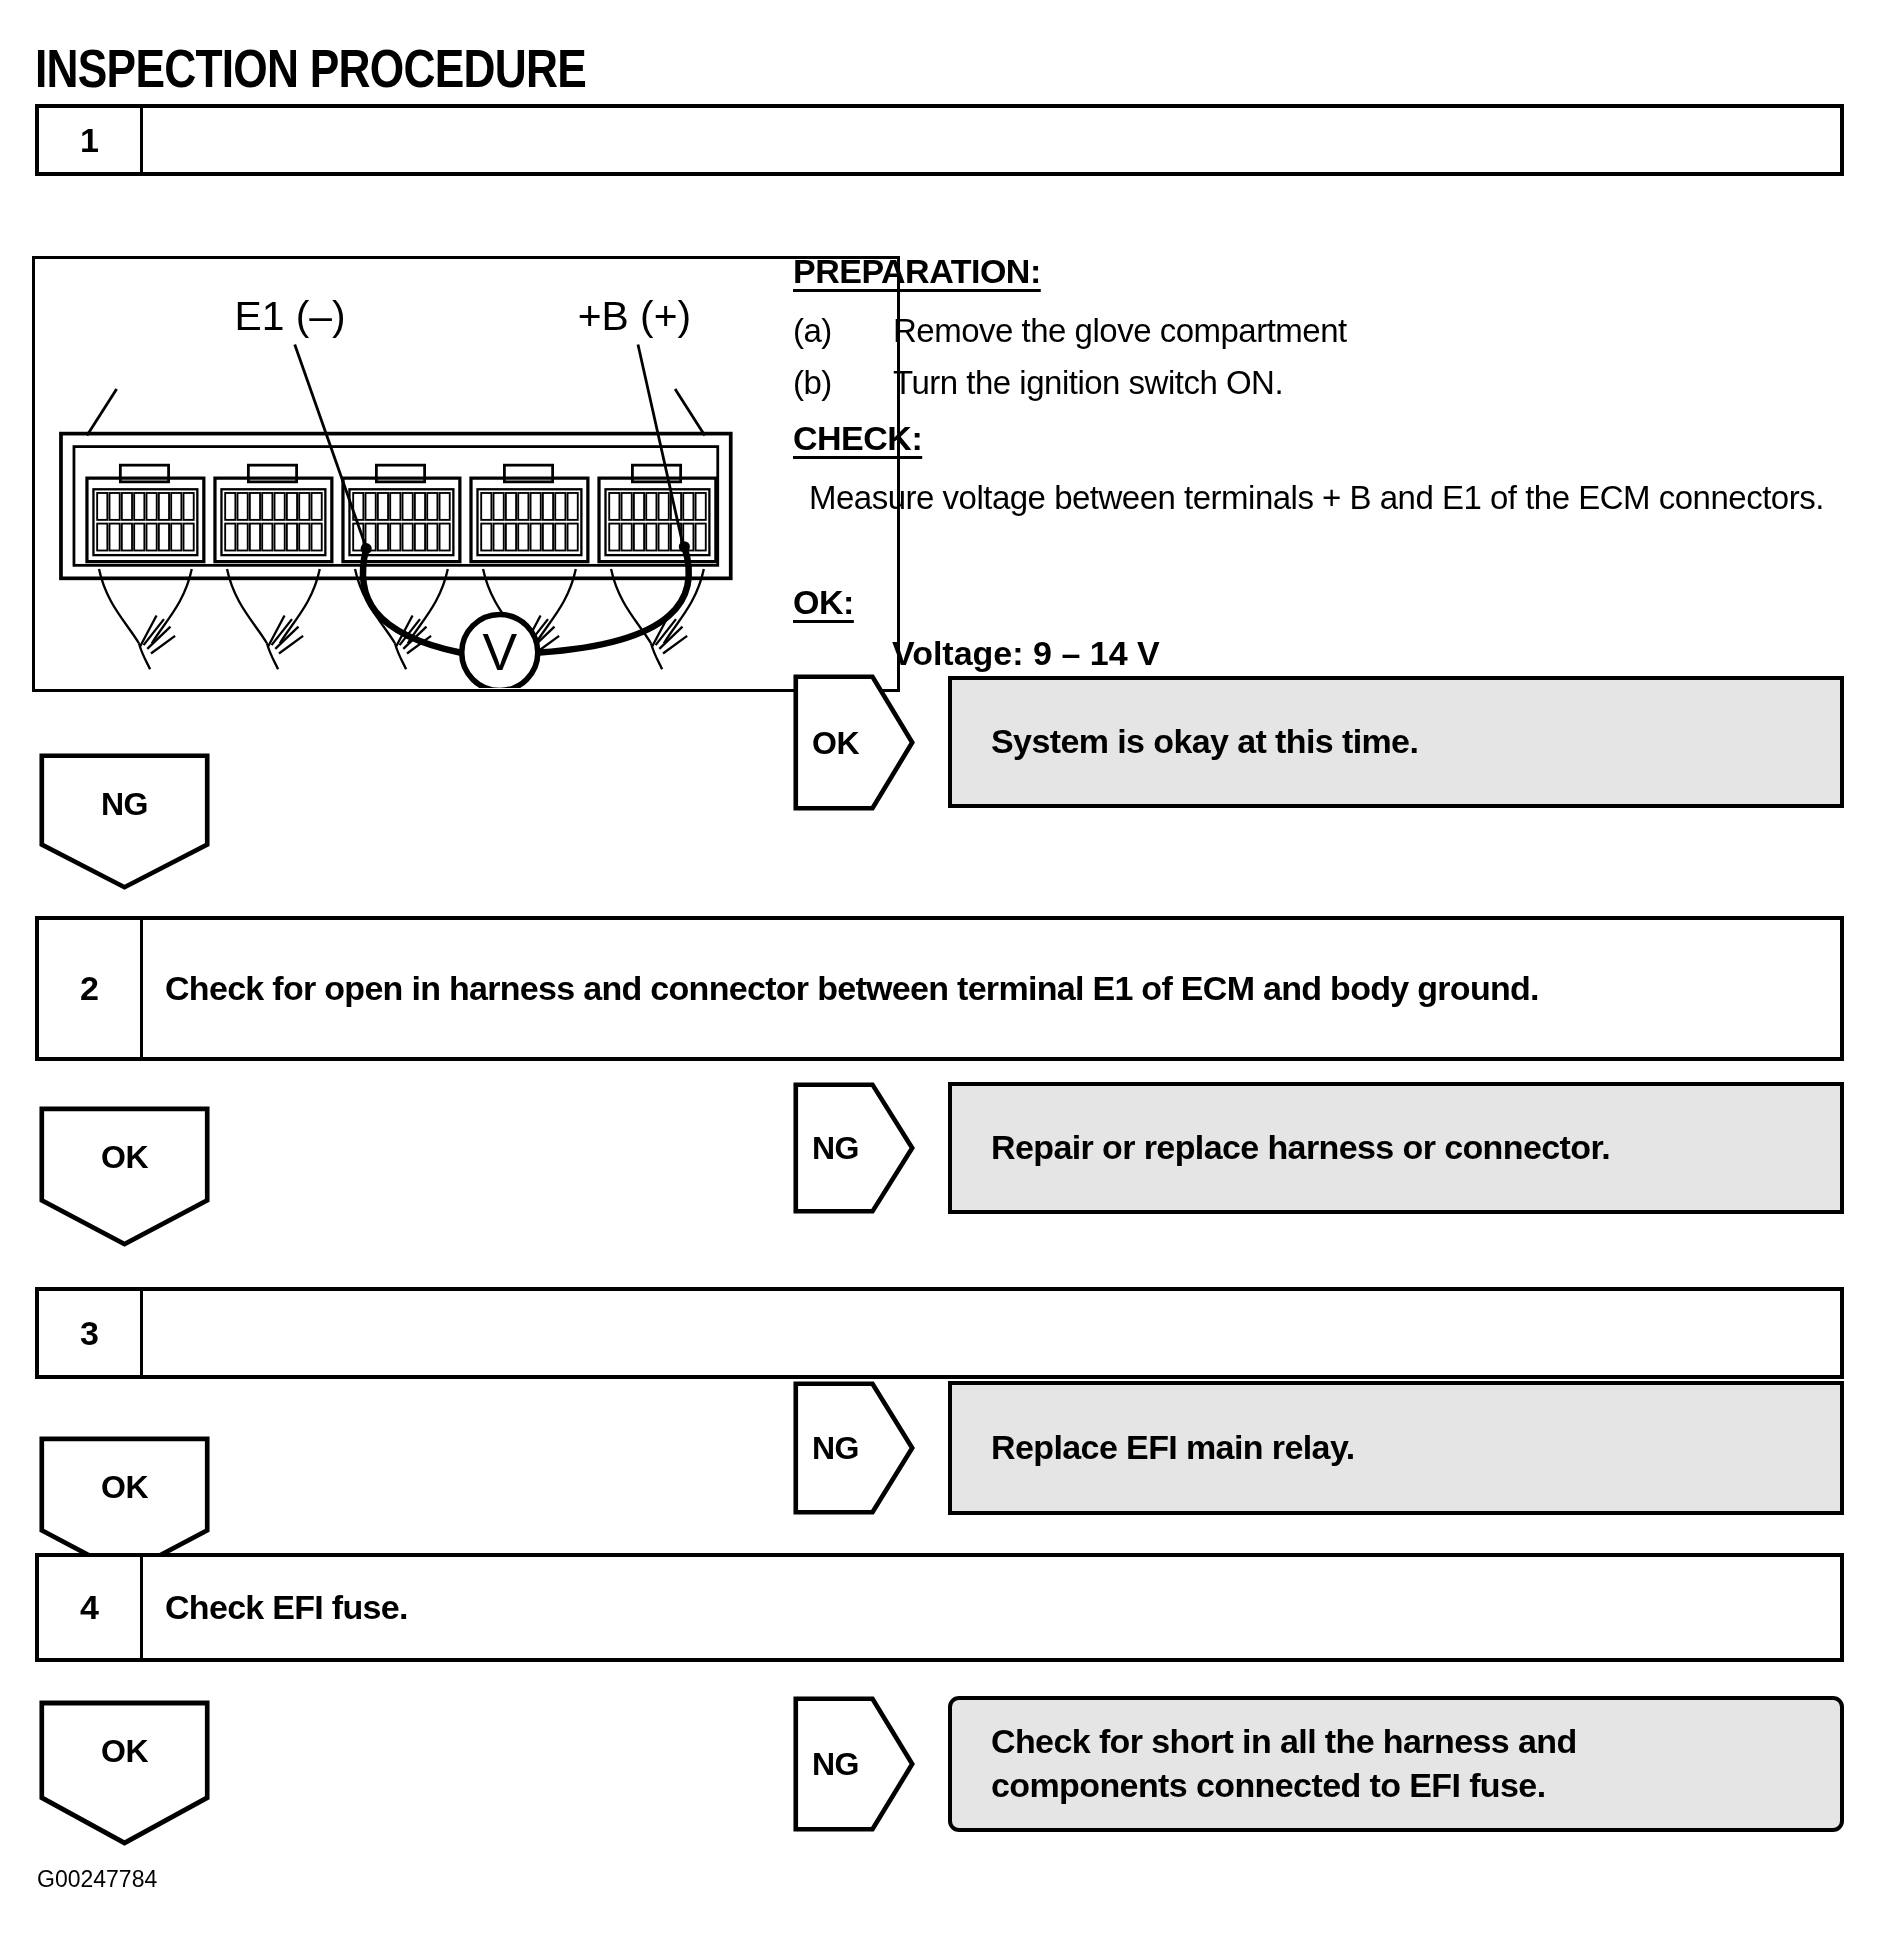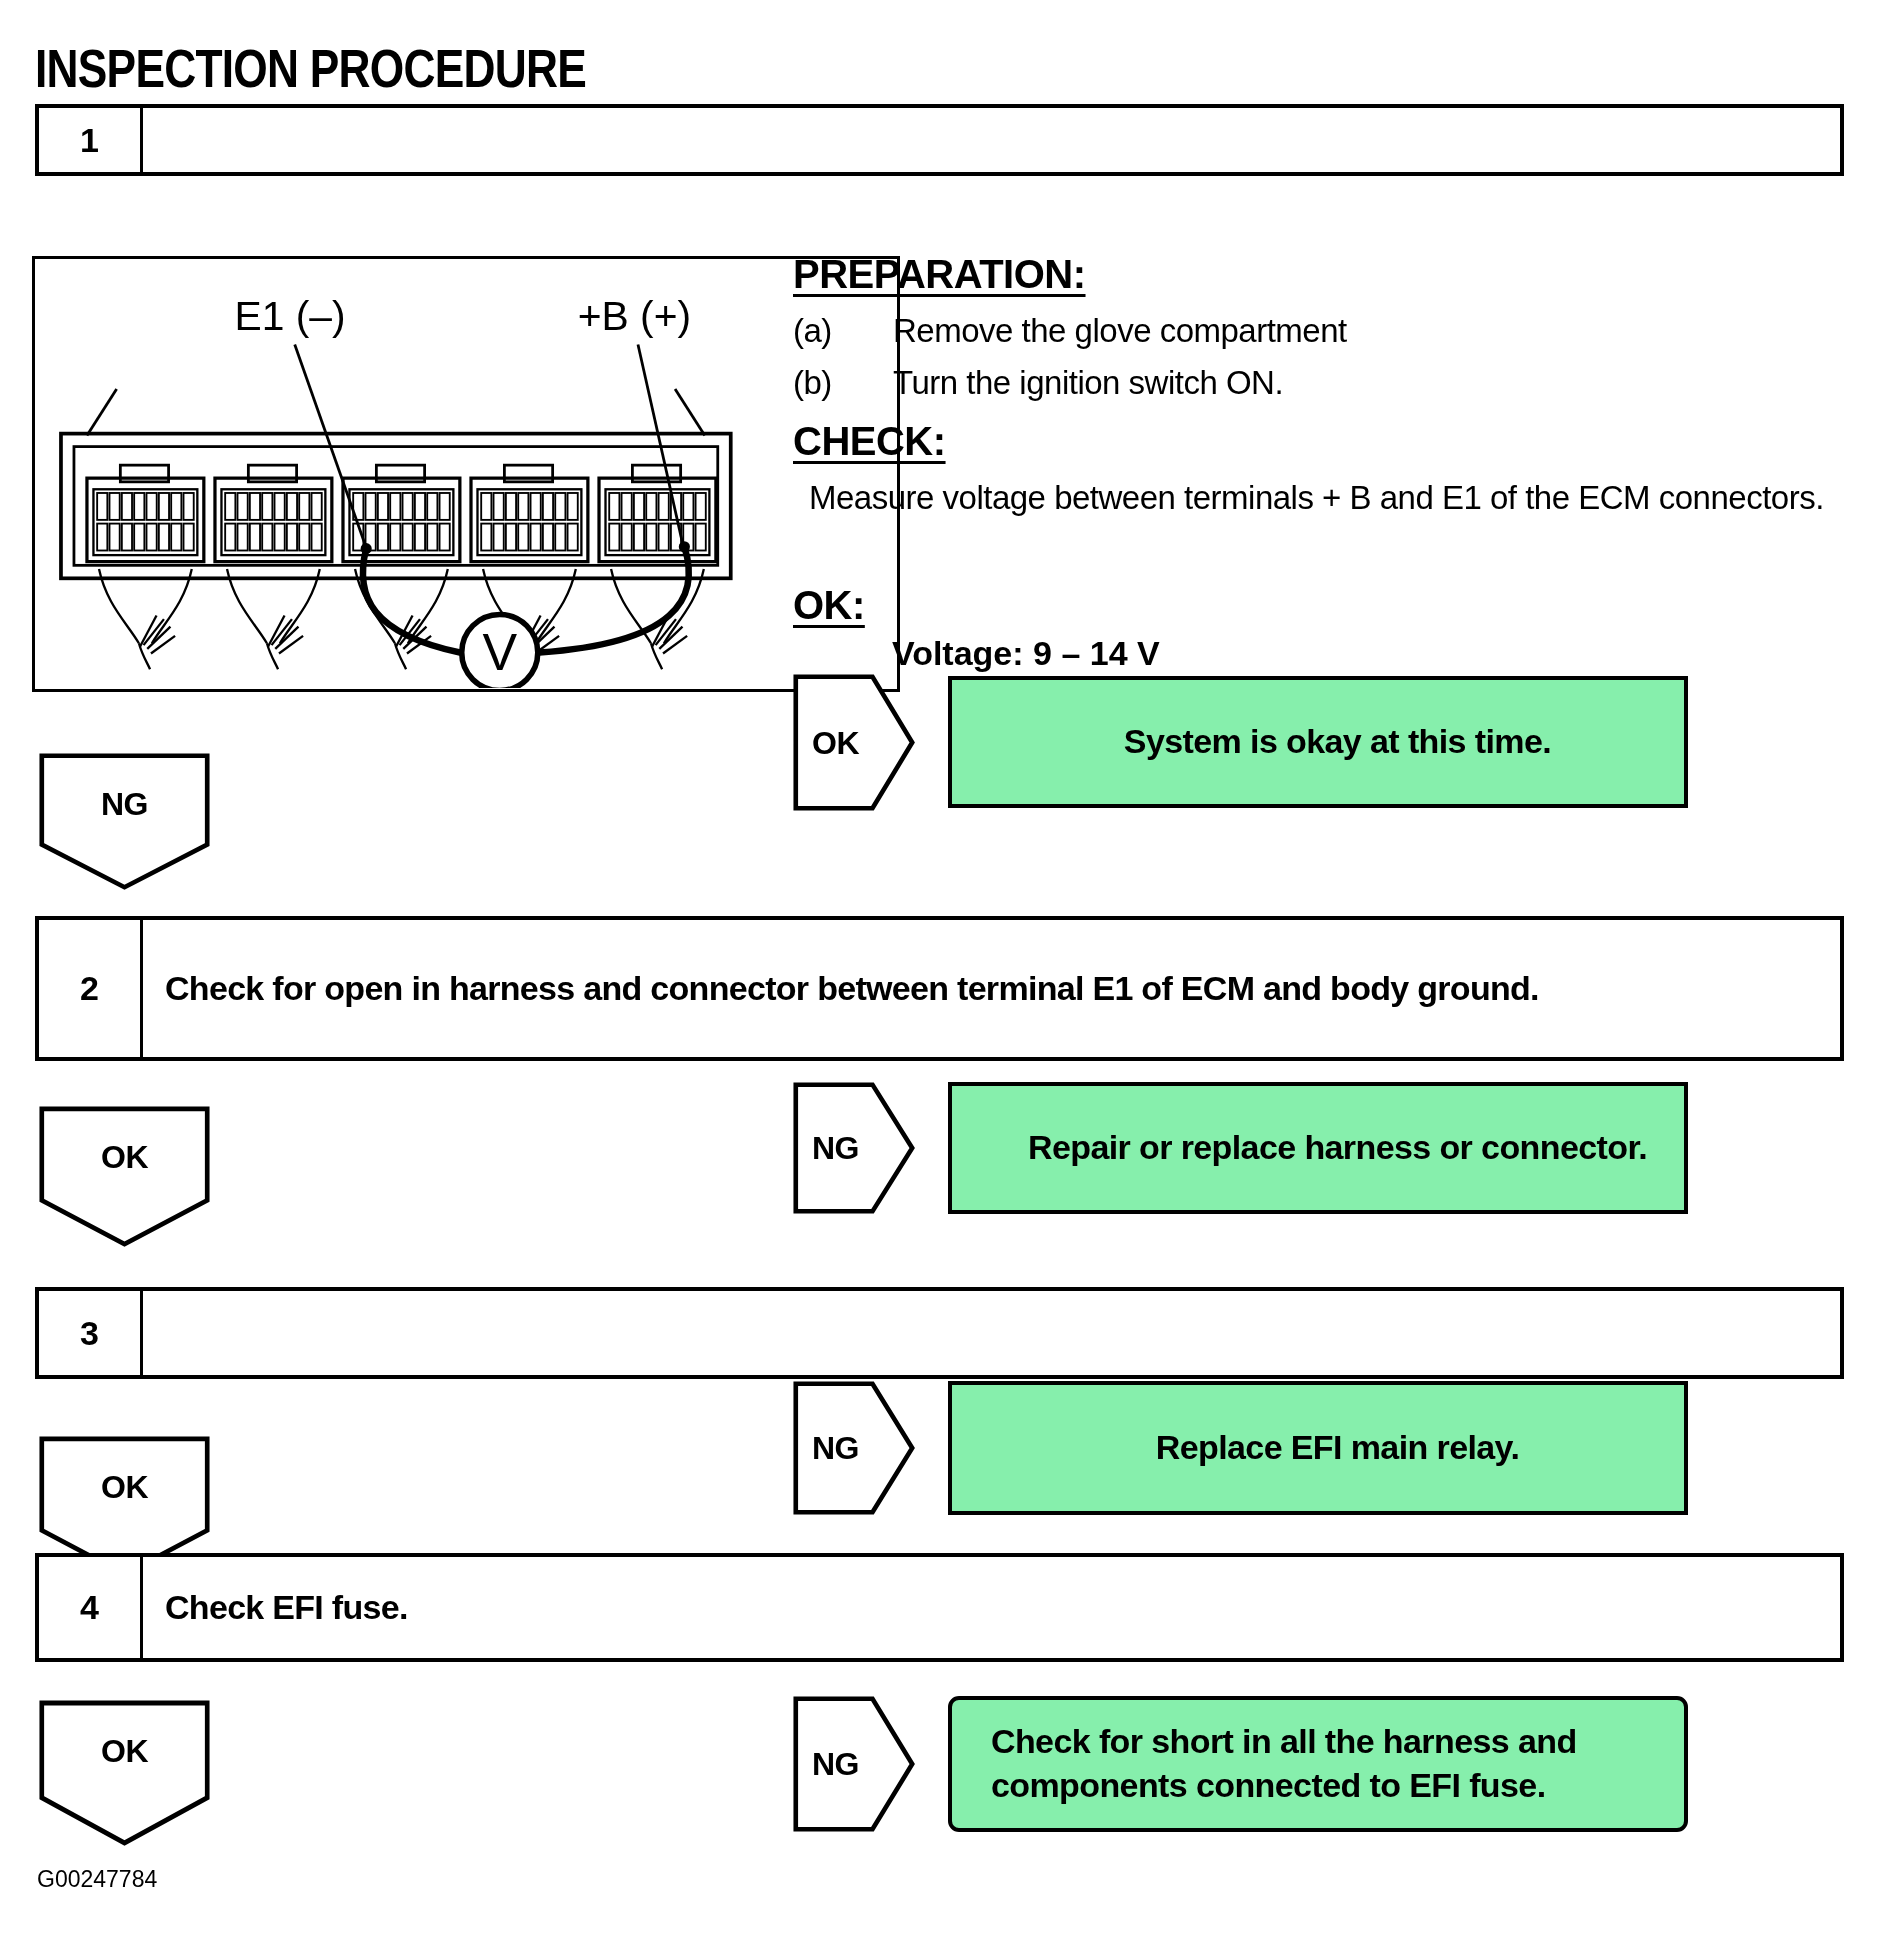--- a/index.html
+++ b/index.html
@@ -31,39 +31,39 @@
   }
   .step-title span { display:block; }
 
   
   .figure-box { left:32px; top:256px; width:868px; height:436px; border:3.7px solid #000; background:#fff; }
   .figure-box svg { display:block; }
   svg text { font-family:"Liberation Sans","DejaVu Sans",sans-serif; }
 
   
   .detail { left:793px; width:1057px; font-size:33px; letter-spacing:-0.5px; }
-  .detail-heading { font-weight:bold; text-decoration:underline; text-decoration-thickness:2.8px; text-underline-offset:5.6px; font-size:40px; }
+  .detail-heading { font-weight:bold; text-decoration:underline; text-decoration-thickness:2.8px; text-underline-offset:5.6px; font-size:34px; }
   .prep-item { display:flex; }
   .prep-item .mark { width:100px; flex:none; }
   .para-justify { text-align:justify; line-height:1.62;margin-left:16px; }
   .spec-line { font-weight:bold; font-size:34px; }
 
   
   .pent { background:transparent; }
   .pent svg { position:absolute; left:0; top:0; width:100%; height:100%; }
   .pent .lbl {
     position:absolute; font-weight:bold; font-size:32px; letter-spacing:-0.5px;
   }
   .pent-right .lbl { left:0; width:85px; text-align:center; top:50%; transform:translateY(-50%); }
   .pent-down .lbl { left:0; width:100%; text-align:center; top:33px; }
 
   .result-box {
-    left:948px; width:740px; border:4.6px solid #000; background:#86efac;
+    left:948px; width:896px; border:4.6px solid #000; background:#e5e5e5;
     display:flex; align-items:center; padding-left:39px;
-    font-size:34px; font-weight:bold; letter-spacing:-0.6px; line-height:1.28;justify-content:center;
+    font-size:34px; font-weight:bold; letter-spacing:-0.6px; line-height:1.28;
   }
   .result-box span { display:block; }
 
   .figure-id { left:37px; top:1866px; font-size:23px; letter-spacing:0; }
 </style>
 </head>
 <body>
 
 <div class="sheet">
 

